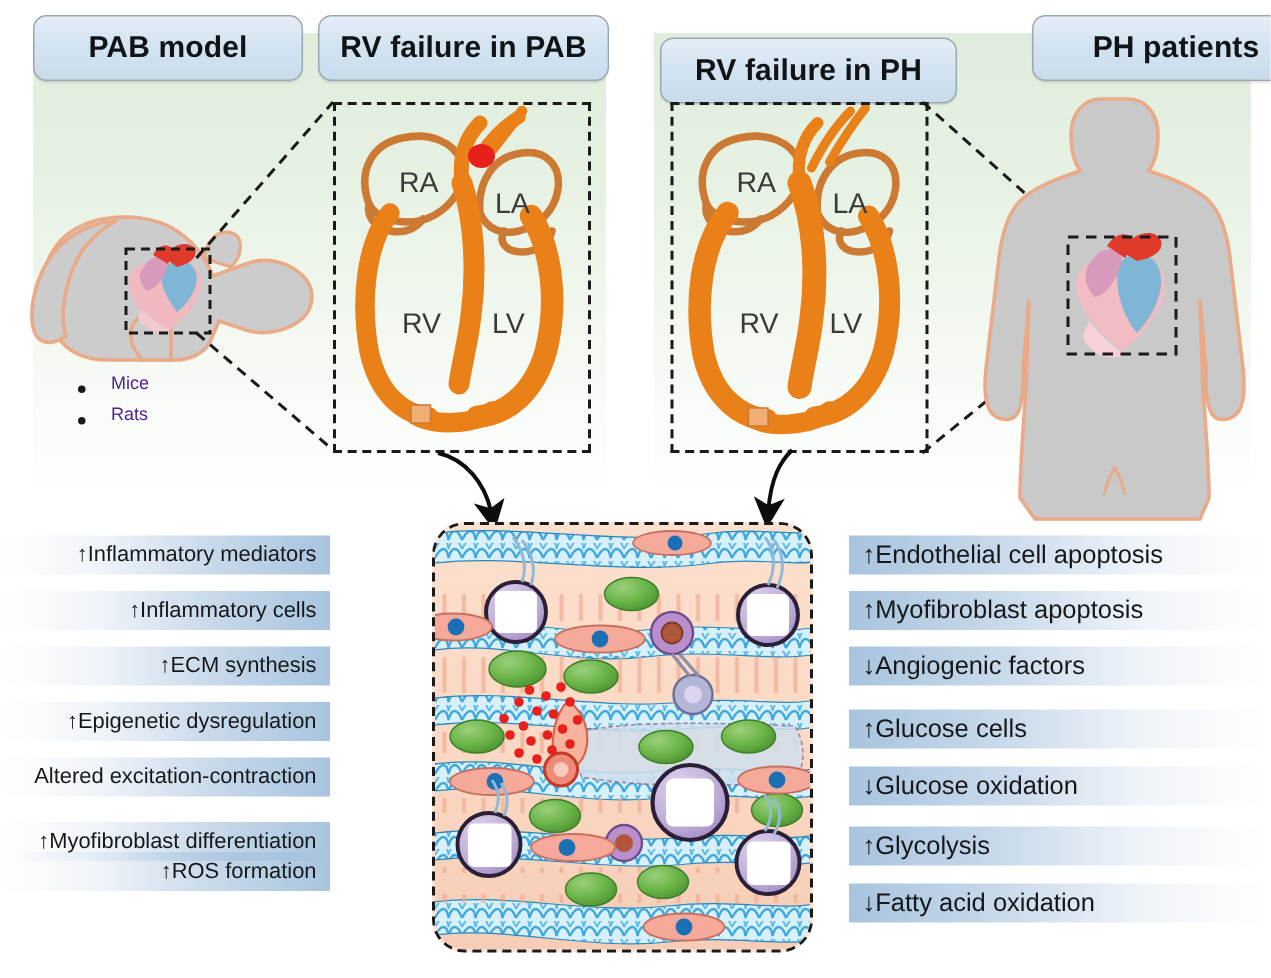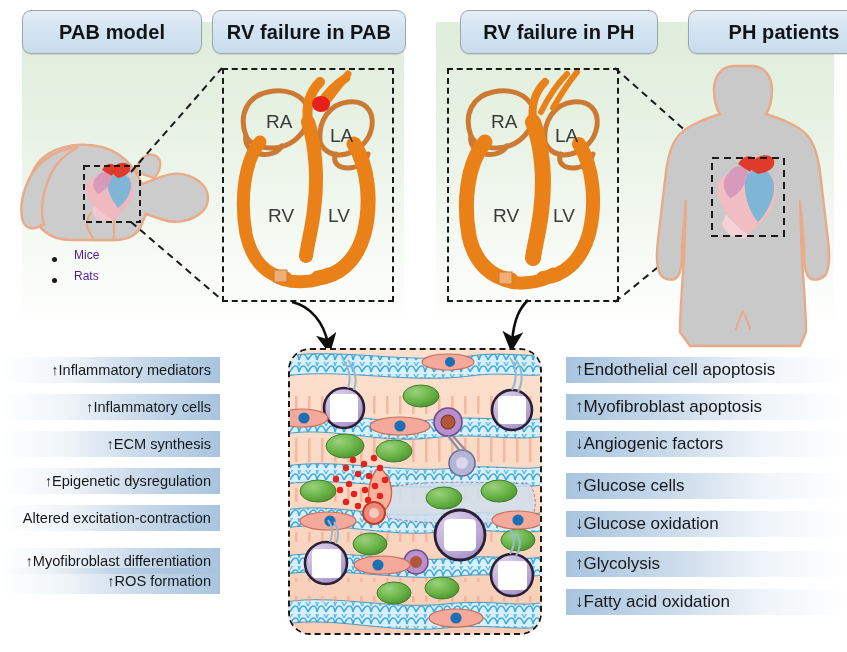--- a/index.html
+++ b/index.html
@@ -19,21 +19,21 @@
 
   
   .hdr{position:absolute;top:10px;height:42px;border:1px solid #9aa7ae;
     border-radius:9px;
     background:linear-gradient(to bottom,#e4eef7 0%,#d3e3f1 48%,#c9dcec 100%);
     box-shadow:0 1px 1px rgba(0,0,0,.10);
     display:flex;align-items:center;justify-content:center;
     font-size:20px;font-weight:bold;color:#111417;letter-spacing:.1px;}
   .hdr1{left:22px;width:178px;}
   .hdr2{left:212px;width:192px;}
-  .hdr3{left:460px;width:196px;}
+  .hdr3{left:440px;width:196px;margin-top:15px;}
   .hdr4{left:644px;width:190px;margin-left:44px;}
 
   
   .heartbox{position:absolute;border:2px dashed #1a1a1a;background:transparent;}
   .hb-left{left:222px;top:68px;width:168px;height:230px;}
   .hb-right{left:447px;top:68px;width:168px;height:230px;}
 
   
   .silh{position:absolute;}
 

